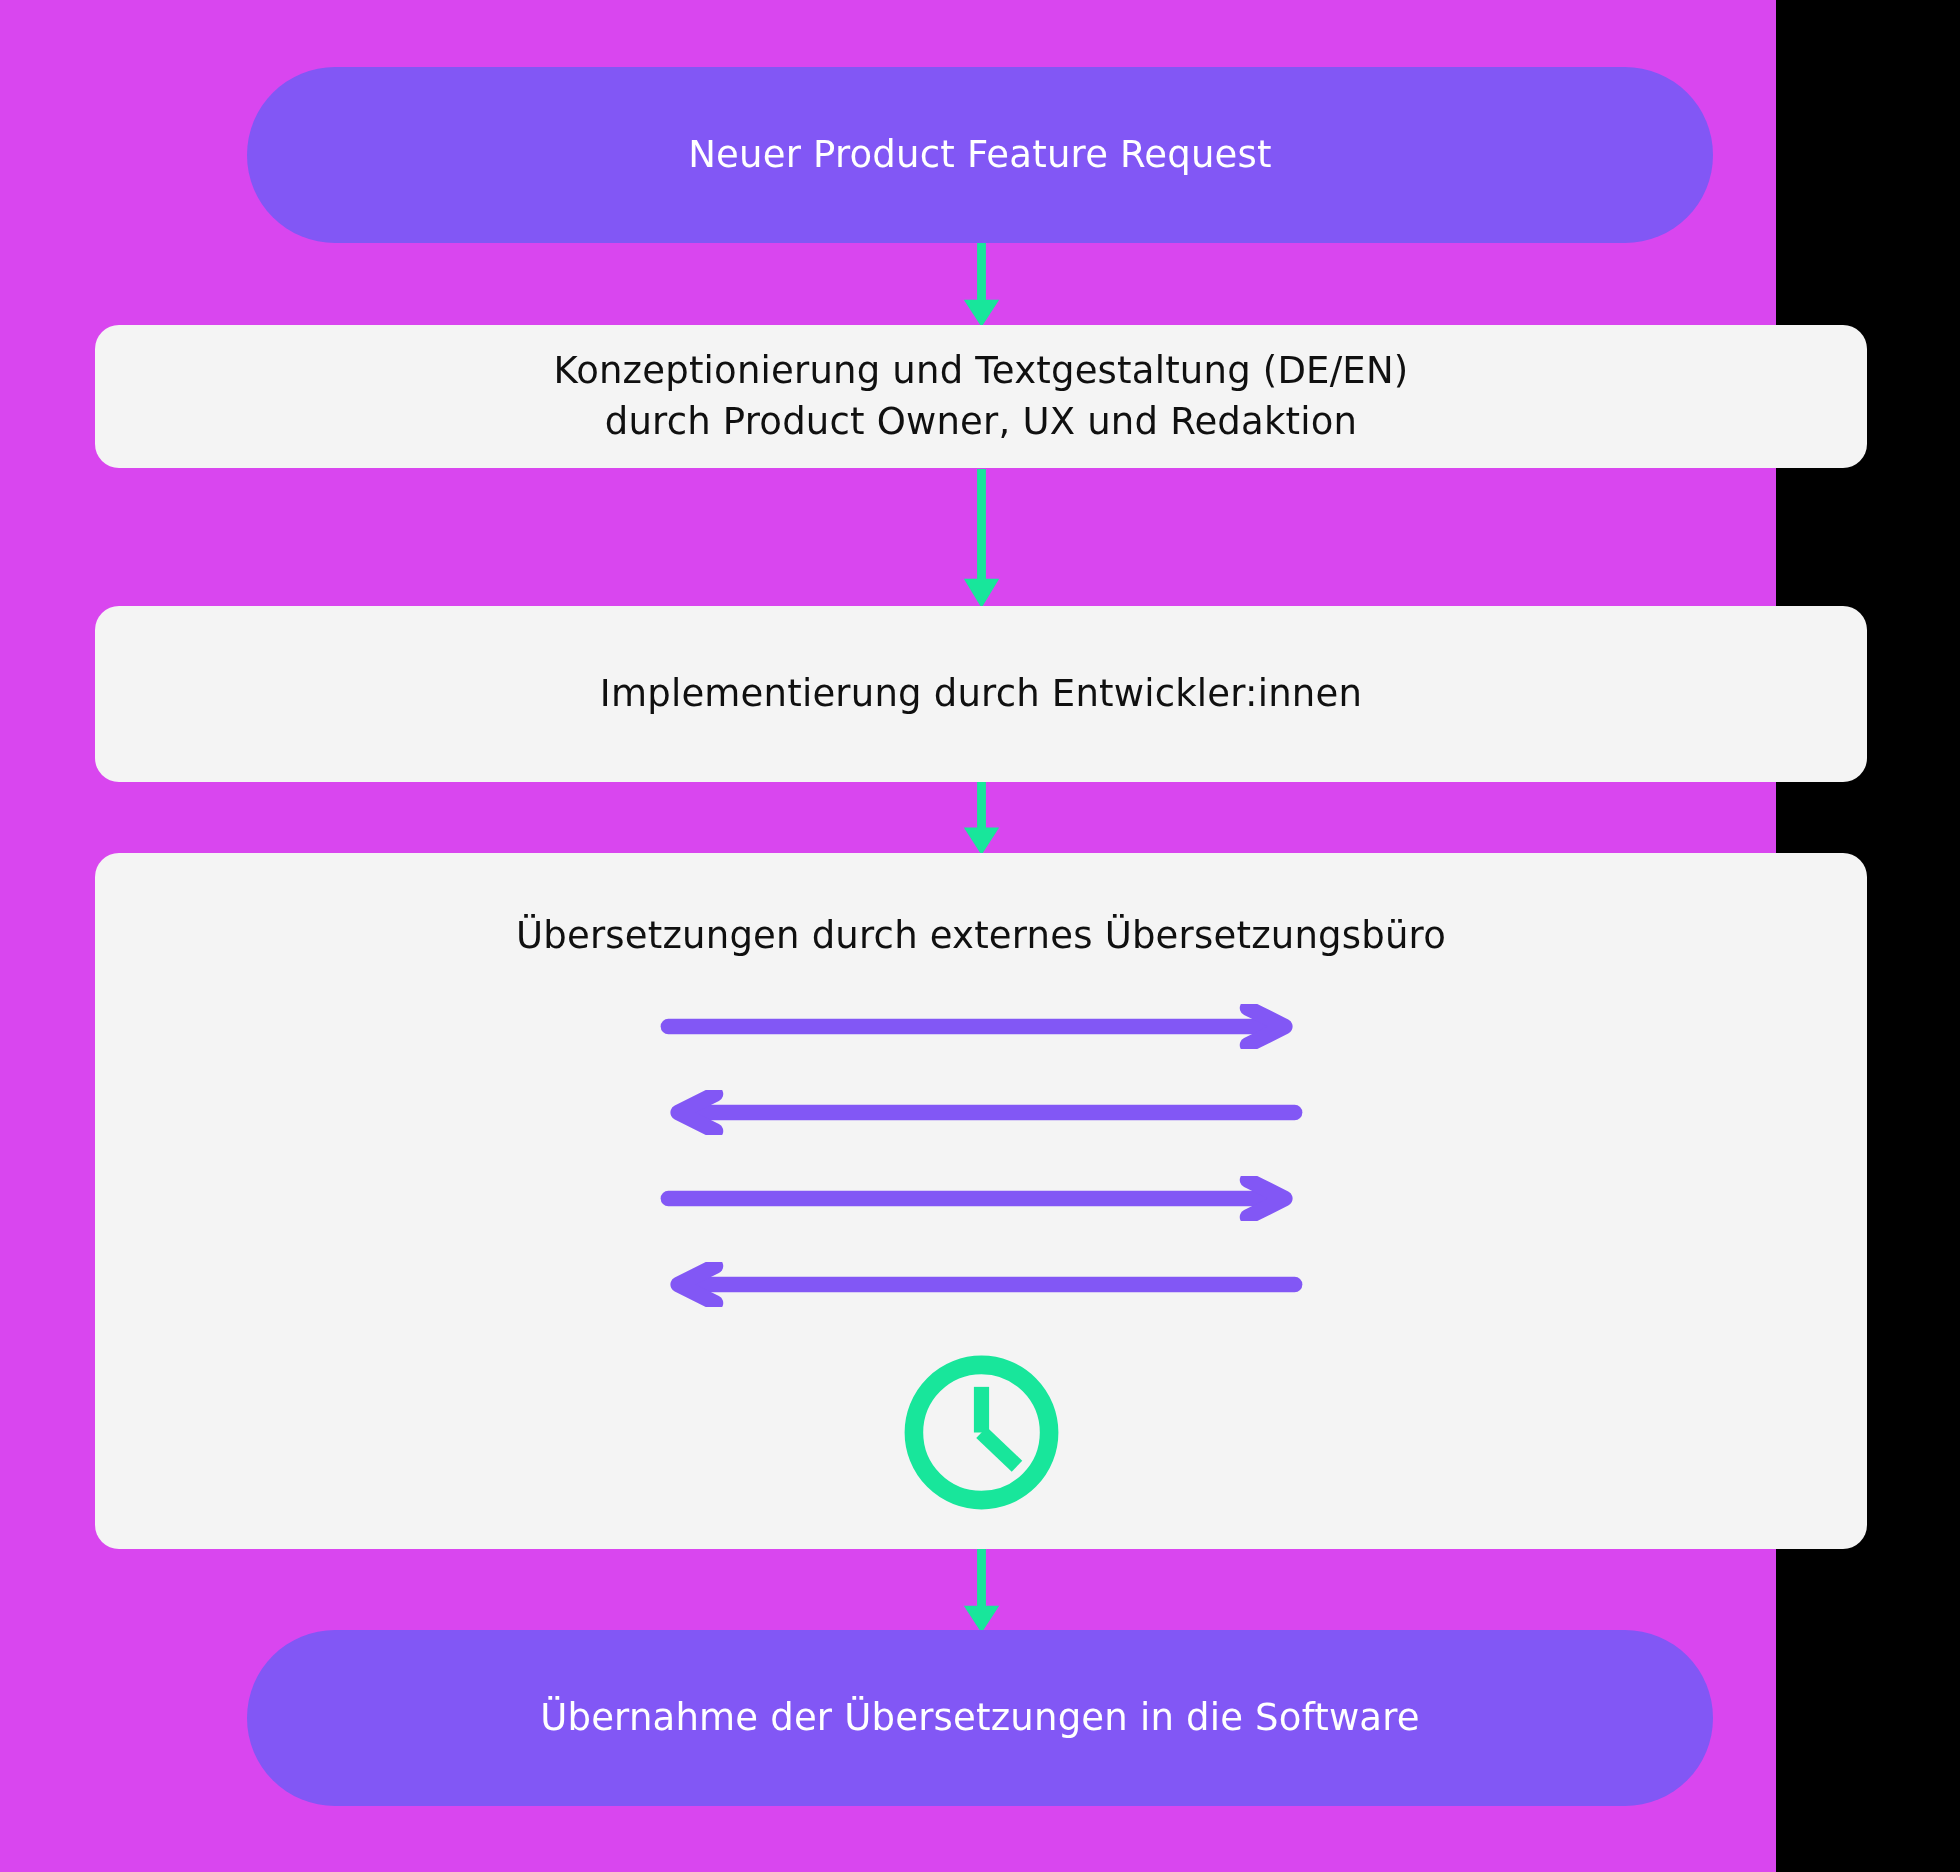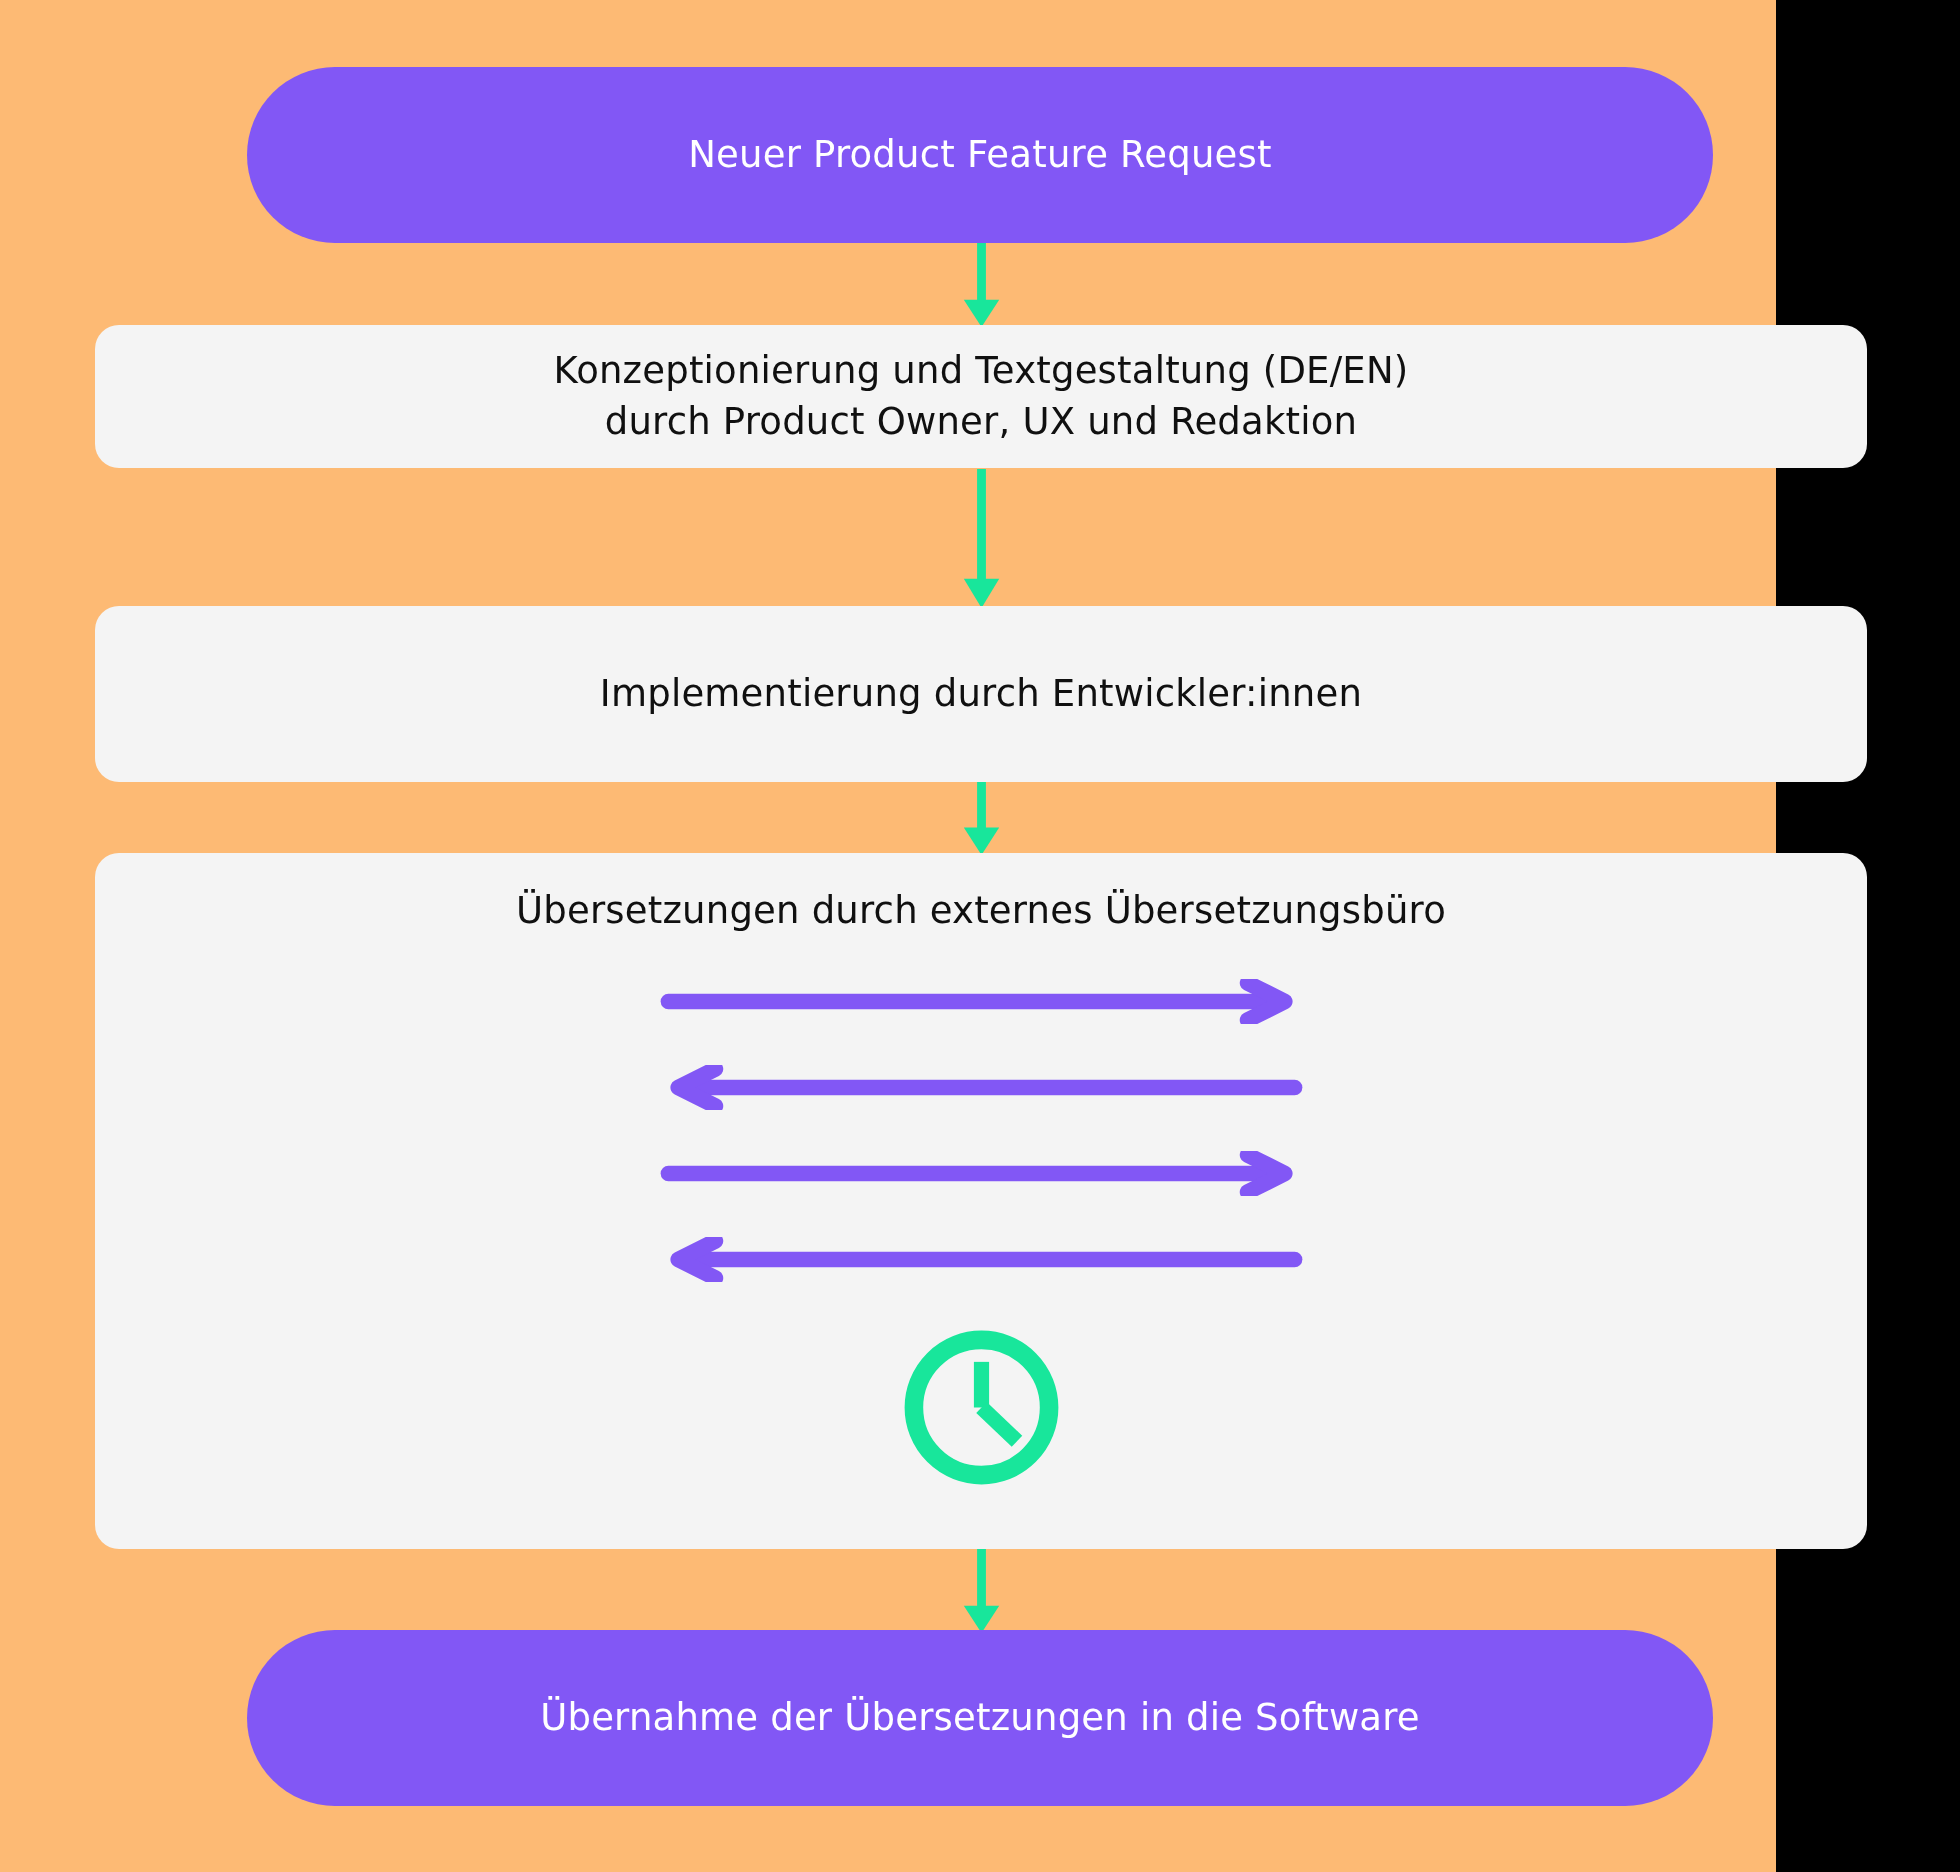--- a/index.html
+++ b/index.html
@@ -10,21 +10,21 @@
   body {
     width: 1960px;
     height: 1872px;
     font-family: "DejaVu Sans", "Liberation Sans", sans-serif;
     overflow: hidden;
   }
   #flowchart {
     position: relative;
     width: 1776px;
     height: 1872px;
-    background: #fdba74;
+    background: #d946ef;
   }
 
   
   .node {
     position: absolute;
     box-sizing: border-box;
     display: flex;
     align-items: center;
     justify-content: center;
     text-align: center;
@@ -59,21 +59,21 @@
   #node-trans  { left: 95px;   top: 853px;  width: 1772px; height: 696px;
                  align-items: flex-start; justify-content: center; }
   #node-adopt  { left: 247px;  top: 1630px; width: 1466px; height: 176px; }
 
   
   .trans-inner {
     display: flex;
     flex-direction: column;
     align-items: center;
     width: 100%;
-    padding-top: 33px;
+    padding-top: 58px;
   }
   .trans-title {
     font-size: 37px;
     color: #101010;
     line-height: 1.36;
   }
 
   .exchange-arrows {
     margin-top: 43px;
     display: flex;

